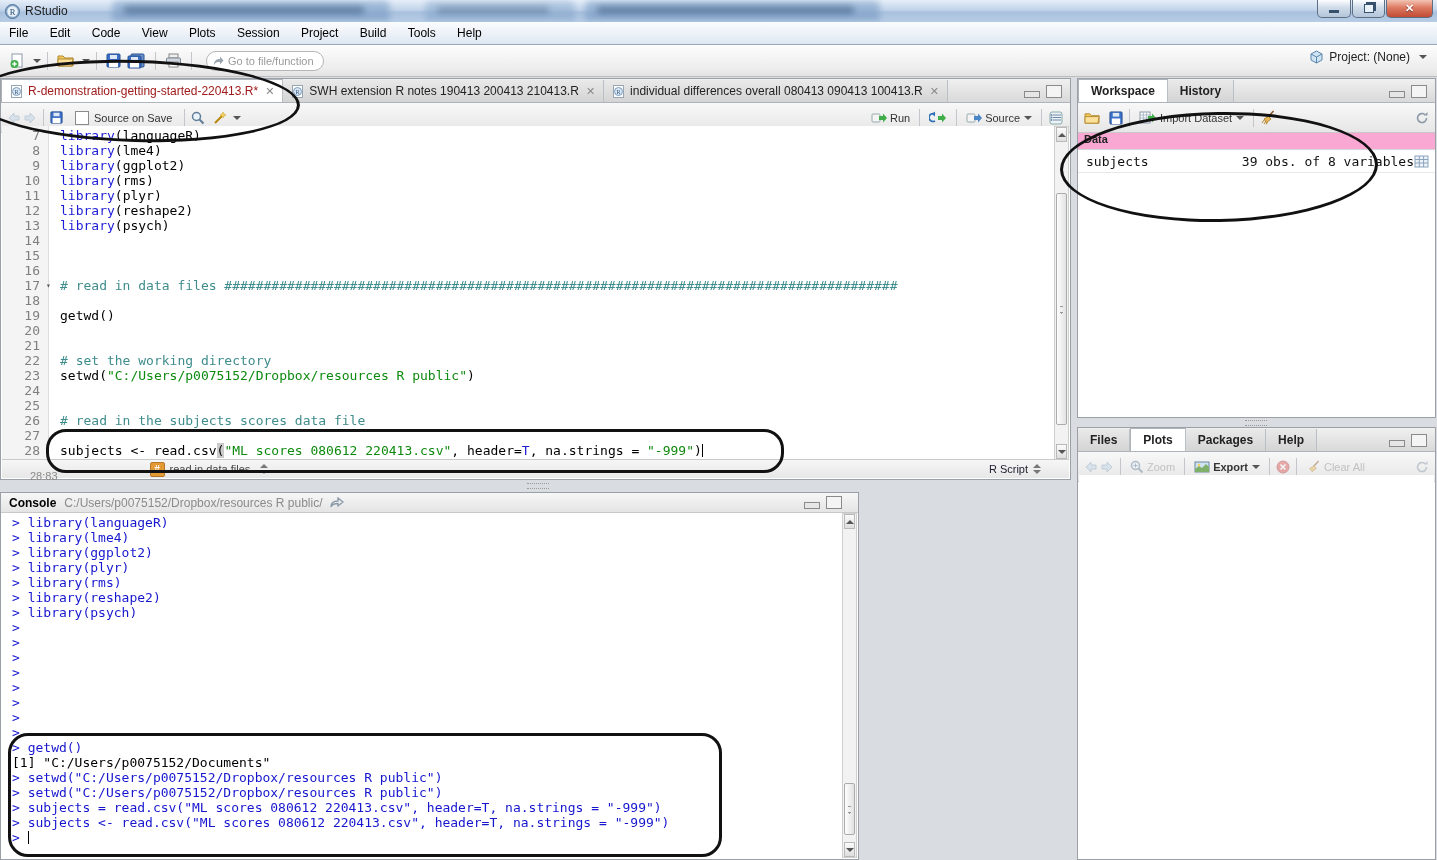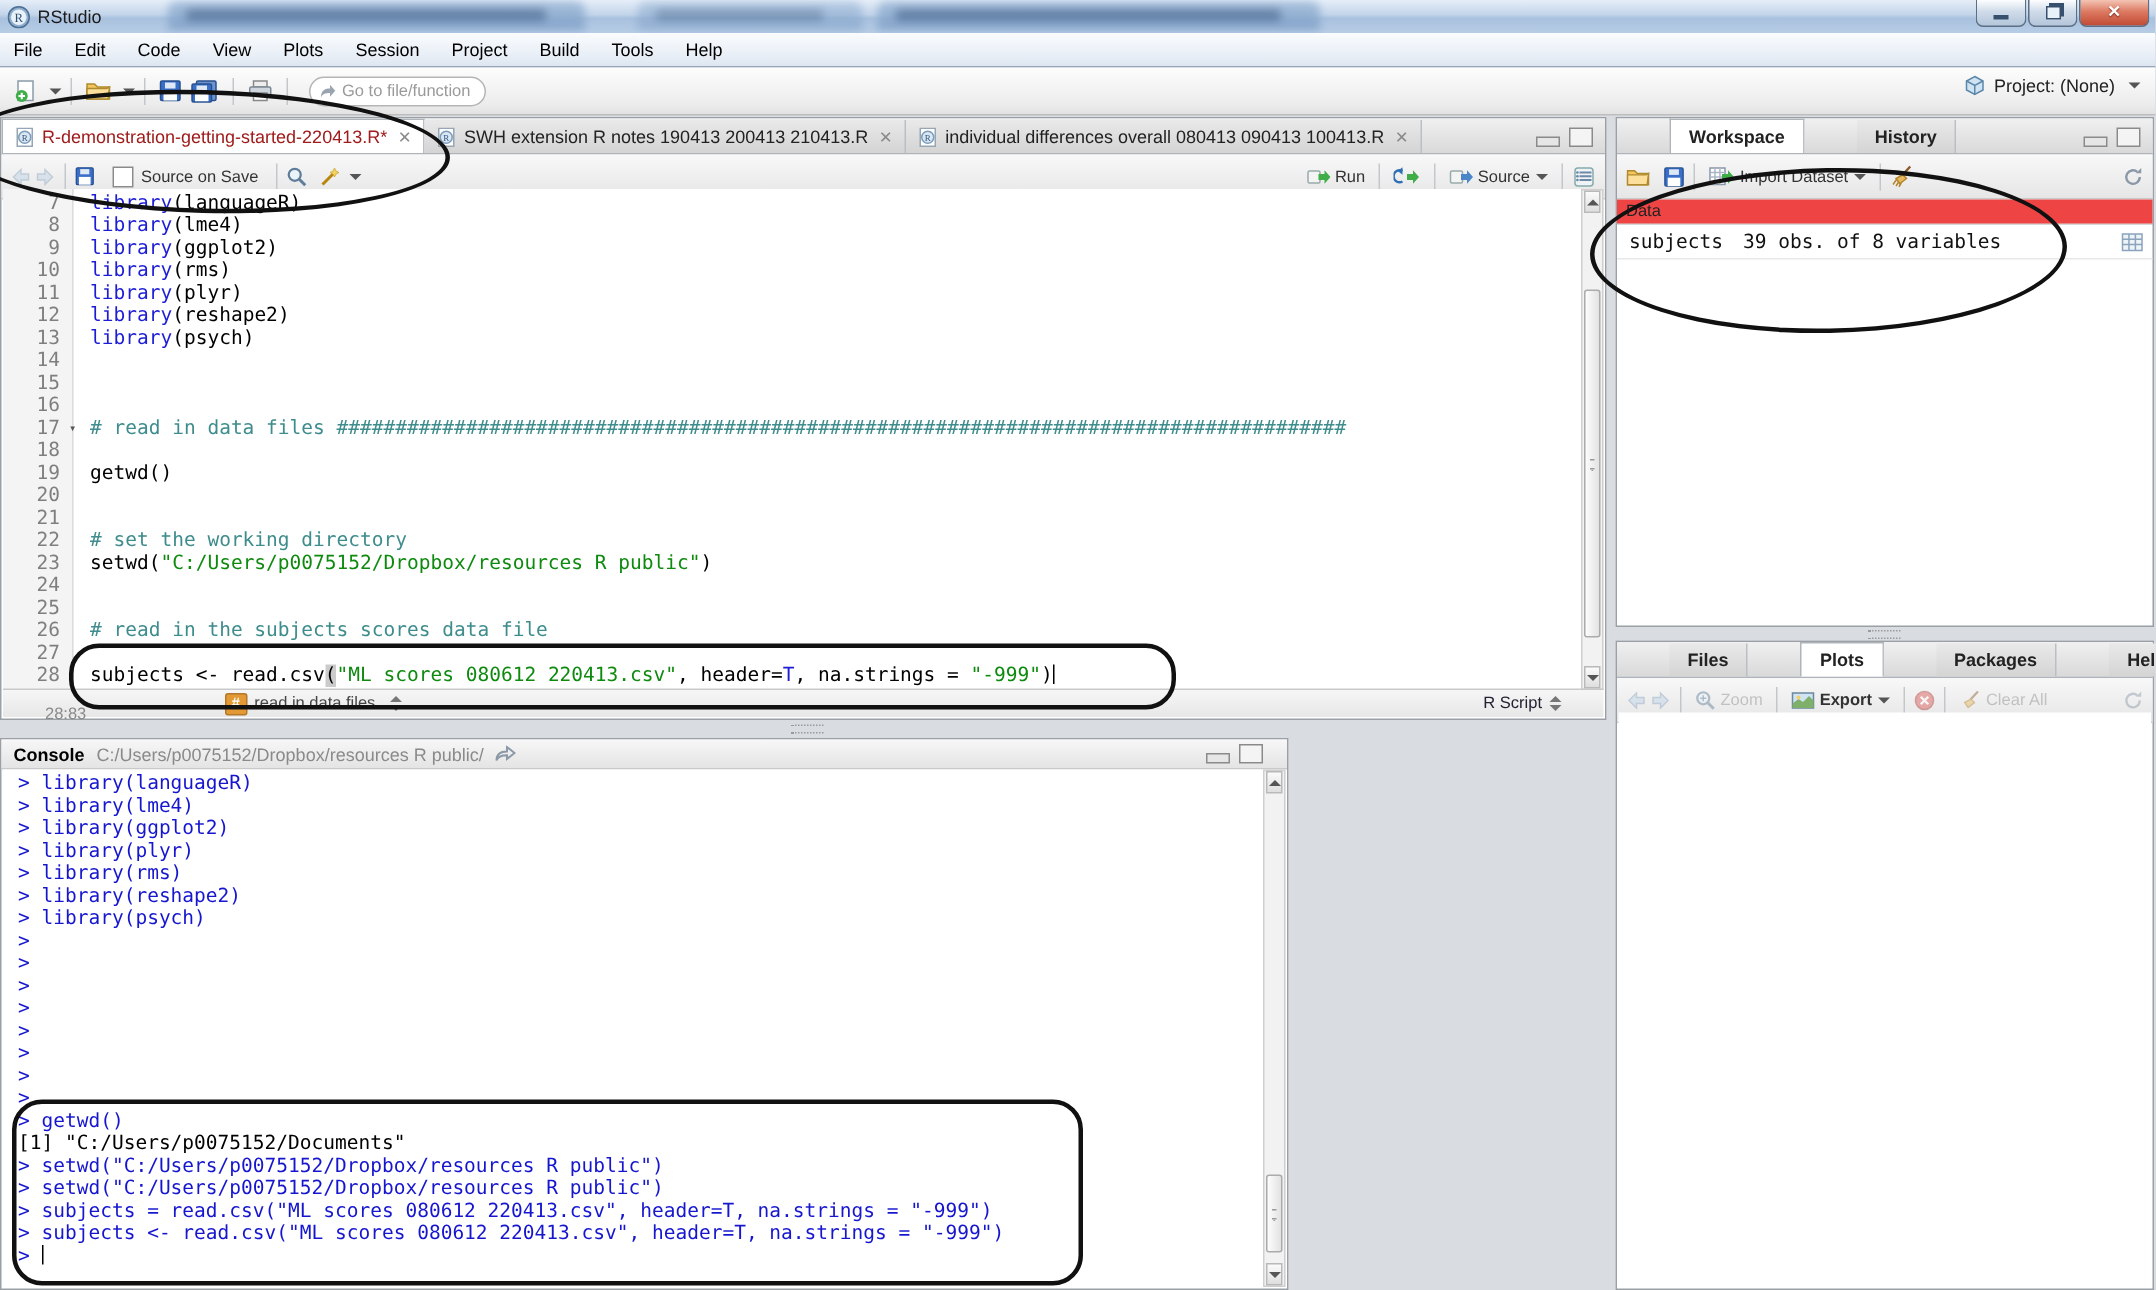--- a/index.html
+++ b/index.html
@@ -47,21 +47,21 @@
   .projectbtn{position:absolute;right:10px;top:5px;display:flex;align-items:center;gap:5px;font-size:12px;color:#222;}
 
   
   .pane{background:#fff;border:1px solid #9aa0a6;box-sizing:border-box;}
   .tabbar{height:23px;background:linear-gradient(180deg,#f0f0f0,#d9d9d9);
     border-bottom:1px solid #aeb4ba;display:flex;align-items:flex-end;}
   .tab{height:22px;display:flex;align-items:center;gap:5px;padding:0 8px;border-right:1px solid #b9bfc5;
     background:linear-gradient(180deg,#e9e9e9,#d4d4d4);font-size:12px;color:#222;white-space:nowrap;}
   .tab.active{background:#fff;border-top:1px solid #aeb4ba;border-left:1px solid #aeb4ba;height:22px;}
   .tab .closex{color:#8a8a8a;font-size:11px;margin-left:2px;}
-  .tab.simple{font-weight:bold;padding:0 12px;margin-left:35px;}
+  .tab.simple{font-weight:bold;padding:0 12px;}
   .panebtns{margin-left:auto;display:flex;gap:6px;padding:0 8px 4px 0;}
   .pbtn{width:14px;height:11px;border:1px solid #8a8a8a;background:#f4f4f4;position:relative;}
   .pbtn.minp{height:5px;margin-top:6px;background:#e6e6e6;}
   .ptoolbar{height:23px;background:linear-gradient(180deg,#f8f8f8,#e6e6e6);
     border-bottom:1px solid #c9c9c9;display:flex;align-items:center;padding:3px 6px;font-size:11px;color:#333;}
   .statusbar{height:18px;background:linear-gradient(180deg,#f6f6f6,#e7e7e7);
     border-top:1px solid #c9c9c9;display:flex;align-items:center;font-size:11px;color:#444;}
 
   
   .srcpane{left:0;top:78px;width:1071px;height:402px;}
@@ -94,25 +94,25 @@
     display:flex;align-items:center;padding:0 8px;gap:8px;}
   .conhead .t{font-weight:bold;font-size:12px;color:#000;}
   .conhead .p{font-size:12px;color:#8a8a8a;}
   .conbody{position:absolute;left:1px;top:20px;right:16px;bottom:1px;background:#fff;overflow:hidden;
     font-family:"DejaVu Sans Mono",monospace;font-size:13px;line-height:15px;padding:2px 0 0 10px;}
   .cline{white-space:pre;height:15px;}
   .cin{color:#1616cf;} .cout{color:#000;}
 
   
   .wspane{left:1077px;top:78px;width:359px;height:340px;}
-  .datahdr{height:16px;background:#ef4444;border-bottom:1px solid #d7d7d7;
-    font-size:11px;font-weight:normal;color:#222;display:flex;align-items:center;padding-left:6px;}
+  .datahdr{height:16px;background:#f9a8d4;border-bottom:1px solid #d7d7d7;
+    font-size:11px;font-weight:bold;color:#222;display:flex;padding-left:6px;}
   .objrow{height:22px;display:flex;align-items:center;border-bottom:1px solid #e8e8e8;
     font-family:"DejaVu Sans Mono",monospace;font-size:13px;padding-left:8px;}
-  .objrow .nm{width:76px;} .objrow .ds{flex:1;} 
+  .objrow .nm{width:76px;} .objrow .ds{flex:1;text-align:right;} 
   .plotspane{left:1077px;top:427px;width:359px;height:433px;}
   .disabled{opacity:.45;}
 
   
   .grip{position:absolute;width:22px;height:4px;border-top:1px dotted #9a9a9a;border-bottom:1px dotted #9a9a9a;}
 
   
   .anno{position:absolute;border:3px solid #111;pointer-events:none;z-index:60;background:transparent;}
   .ellipse{border-radius:50%;}
   .rrect{border-radius:20px;}

